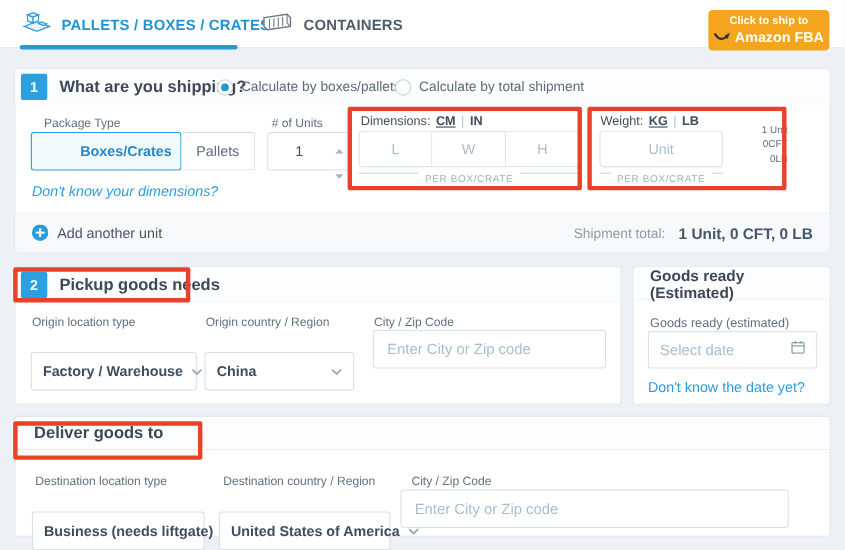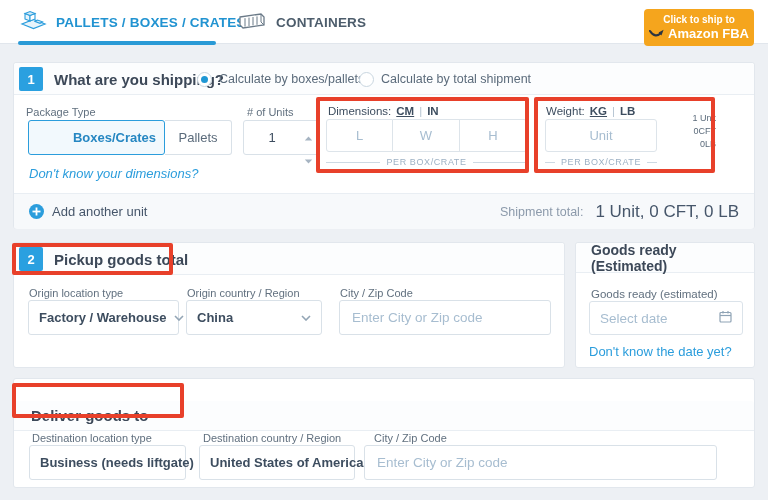--- a/index.html
+++ b/index.html
@@ -65,41 +65,41 @@
 
   .dims-inputs{position:absolute;left:312px;top:56px;display:flex;}
   .dim-input{width:67px;height:33px;border:1px solid #dde4ea;text-align:center;font-size:13px;
     color:#3d4d5f;outline:none;font-family:inherit;background:#fff;}
   .dim-input + .dim-input{border-left:none;}
   .dim-first{border-radius:3px 0 0 3px;} .dim-last{border-radius:0 3px 3px 0;}
   .weight-input{position:absolute;left:531px;top:56px;width:112px;height:33px;border:1px solid #dde4ea;
     border-radius:3px;text-align:center;font-size:13px;color:#3d4d5f;outline:none;font-family:inherit;background:#fff;}
   input::placeholder{color:#a7bdd0;opacity:1;}
 
-  .perline{position:absolute;display:flex;align-items:center;gap:6px;color:#9db1c4;font-size:9px;letter-spacing:.6px;white-space:nowrap;}
+  .perline{position:absolute;display:flex;gap:6px;color:#9db1c4;font-size:9px;letter-spacing:.6px;white-space:nowrap;}
   .perline .pl{flex:1;height:1px;background:#cdd9e3;}
   #per-dims{left:312px;top:94px;width:201px;}
   #per-weight{left:531px;top:94px;width:112px;}
 
   .unit-summary{position:absolute;left:636px;top:49px;width:66px;text-align:right;font-size:9px;
     color:#5b6b7b;line-height:13px;}
   .dims-link{position:absolute;left:15px;top:103px;font-style:italic;color:#2b9ddc;font-size:13px;cursor:pointer;}
 
   .card1-foot{position:absolute;left:0;right:0;top:130px;height:36px;background:#f7f9fb;
     border-top:1px solid #e9eef3;display:flex;align-items:center;justify-content:space-between;
     padding:0 15px;border-radius:0 0 3px 3px;}
   .addunit{display:flex;align-items:center;gap:8px;font-size:13px;color:#46566a;cursor:pointer;}
   .shiptotal{display:flex;align-items:center;gap:12px;justify-content:flex-end;}
   .st-label{font-size:12.5px;color:#8c9aab;}
-  .st-value{font-size:17px;color:#46566a;font-weight:400;}
+  .st-value{font-size:14px;color:#46566a;font-weight:700;}
 
   
   .sel-box{position:absolute;height:35px;border:1px solid #d9e1e8;border-radius:3px;background:#fff;
     display:flex;align-items:center;justify-content:space-between;padding:0 10px;font-size:13px;
-    font-weight:600;color:#3d4d5f;cursor:pointer;white-space:nowrap;}
+    font-weight:600;color:#3d4d5f;cursor:pointer;white-space:nowrap;margin-top:20px;}
   .txt-input{position:absolute;height:35px;border:1px solid #d9e1e8;border-radius:3px;background:#fff;
     padding:0 12px;font-size:13.5px;font-family:inherit;color:#4d7c0f;outline:none;}
 
   
   #p-l1{left:15px;top:44px;} #p-l2{left:173px;top:44px;} #p-l3{left:326px;top:44px;}
   #p-f1{left:14px;top:57px;width:151px;}
   #p-f2{left:172px;top:57px;width:136px;}
   #p-f3{left:325px;top:57px;width:212px;}
 
   
@@ -107,21 +107,21 @@
     padding-left:15px;font-size:14px;font-weight:700;color:#3c4858;background:#fcfdfe;border-radius:3px 3px 0 0;}
   #gr-label{left:15px;top:45px;font-size:11.5px;}
   .date-box{position:absolute;left:13px;top:58px;width:154px;height:34px;border:1px solid #dbe3ea;
     border-radius:3px;background:#fff;display:flex;align-items:center;justify-content:space-between;
     padding:4px 10px;cursor:pointer;}
   .date-ph{font-size:13.5px;color:#a7bdd0;}
   .gr-link{position:absolute;left:13px;top:101px;font-size:13px;color:#2b9ddc;cursor:pointer;white-space:nowrap;}
 
   
   .c3-head{height:30px;border-bottom:1px solid #e9eef3;display:flex;align-items:center;
-    padding-left:17px;font-size:15px;font-weight:700;color:#3c4858;background:#fcfdfe;border-radius:3px 3px 0 0;margin-top:22px;}
+    padding-left:17px;font-size:15px;font-weight:700;color:#3c4858;background:#fcfdfe;border-radius:3px 3px 0 0;}
   #d-l1{left:18px;top:53px;} #d-l2{left:189px;top:53px;} #d-l3{left:360px;top:53px;}
   #d-f1{left:15px;top:66px;width:157px;}
   #d-f2{left:185px;top:66px;width:156px;}
   #d-f3{left:350px;top:66px;width:353px;}
 
   
   .ann{position:absolute;border:4px solid #e8402a;pointer-events:none;z-index:40;border-radius:2px;}
   #ann-dims{left:316px;top:97px;width:213px;height:76px;}
   #ann-weight{left:534px;top:97px;width:181px;height:76px;}
   #ann-pickup{left:12px;top:243px;width:161px;height:32px;}
@@ -184,21 +184,21 @@
       <div class="radio-row" id="radio-boxes">
         <span class="radio-circle sel"></span>
         <span class="radio-label">Calculate by boxes/pallets</span>
       </div>
       <div class="radio-row" id="radio-total">
         <span class="radio-circle"></span>
         <span class="radio-label">Calculate by total shipment</span>
       </div>
     </div>
 
-    <div class="fieldlabel" style="left:12px;top:43px;">Package Type</div>
+    <div class="fieldlabel" style="left:26px;top:43px;">Package Type</div>
     <div class="seg">
       <div class="seg-btn seg-sel">Boxes/Crates</div>
       <div class="seg-btn seg-unsel">Pallets</div>
     </div>
 
     <div class="fieldlabel" style="left:233px;top:43px;"># of Units</div>
     <div class="units-box">
       <input class="units-input" value="1" style="">
       <div class="units-arrows">
         <span>
@@ -266,21 +266,21 @@
       <div class="shiptotal">
         <span class="st-label">Shipment total:</span>
         <span class="st-value">1 Unit, 0 CFT, 0 LB</span>
       </div>
     </div>
   </div>
 
   <div class="card" id="card2">
     <div class="card-head">
       <div class="badge">2</div>
-      <div class="card-title">Pickup goods total</div>
+      <div class="card-title">Pickup goods needs</div>
     </div>
     <div class="fieldlabel" id="p-l1">Origin location type</div>
     <div class="fieldlabel" id="p-l2">Origin country / Region</div>
     <div class="fieldlabel" id="p-l3">City / Zip Code</div>
     <div class="sel-box" id="p-f1">
       <span>Factory / Warehouse</span>
       <span class="caret">
         <svg width="10" height="6" viewBox="0 0 10 6">
             <path d="M1 1 L5 5 L9 1" stroke="#93a5b5" stroke-width="1.6" fill="none"></path>
           </svg>

